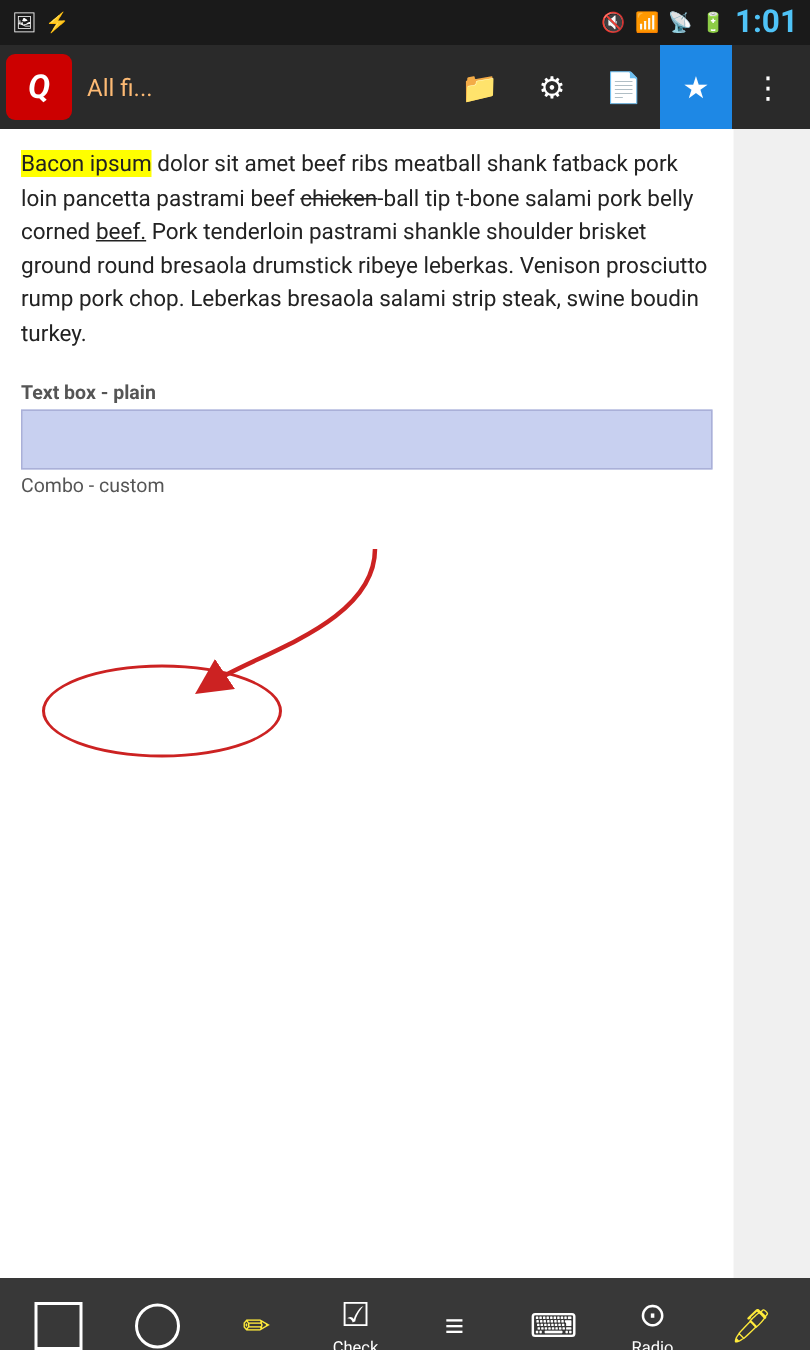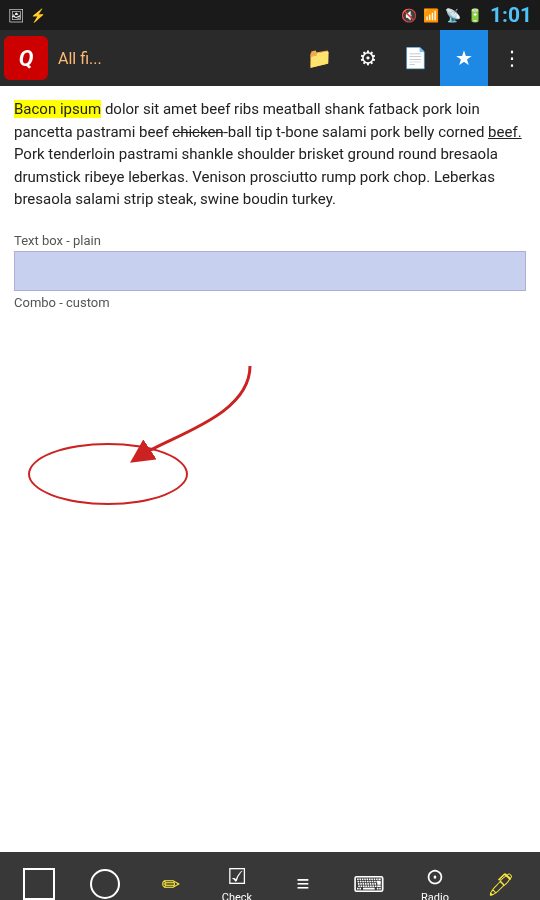--- a/index.html
+++ b/index.html
@@ -59,21 +59,21 @@
       color: white;
       font-size: 20px;
       cursor: pointer;
     }
     .nav-icon-btn.active {
       background: #1e88e5;
     }
 
     
     .main-content {
-      width: 540px;
+      width: 489px;
       height: calc(900px - 30px - 56px - 48px);
       background: white;
       position: relative;
       overflow: hidden;
     }
 
     
     .doc-area {
       padding: 12px 14px;
       font-size: 15px;
@@ -85,21 +85,21 @@
     .strikethrough { text-decoration: line-through; }
     .underline { text-decoration: underline; }
 
     
     .form-row {
       display: flex;
       gap: 10px;
       margin-top: 10px;
       padding: 0 14px;
     }
-    .form-group { flex: 1; }
+    .form-group { flex: 1; font-weight: bold; }
     .form-label { font-size: 13px; color: #555; margin-bottom: 3px; }
     .text-box {
       width: 100%;
       height: 40px;
       background: #c8d0f0;
       border: 1px solid #aab0d8;
     }
     .text-box-multi {
       height: 60px;
     }

